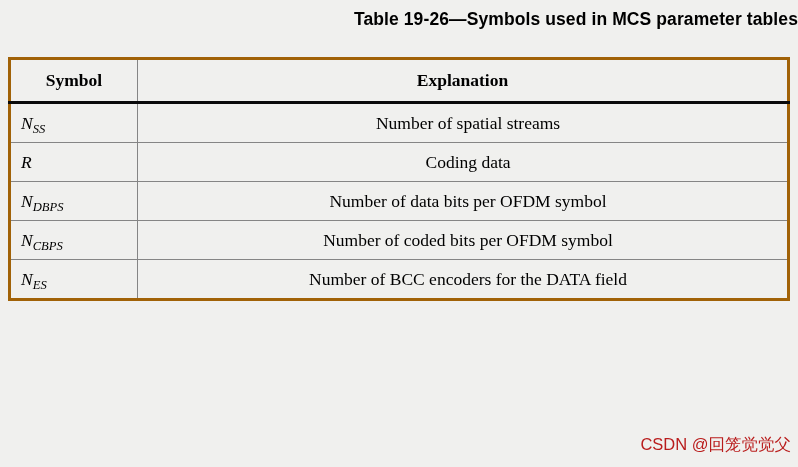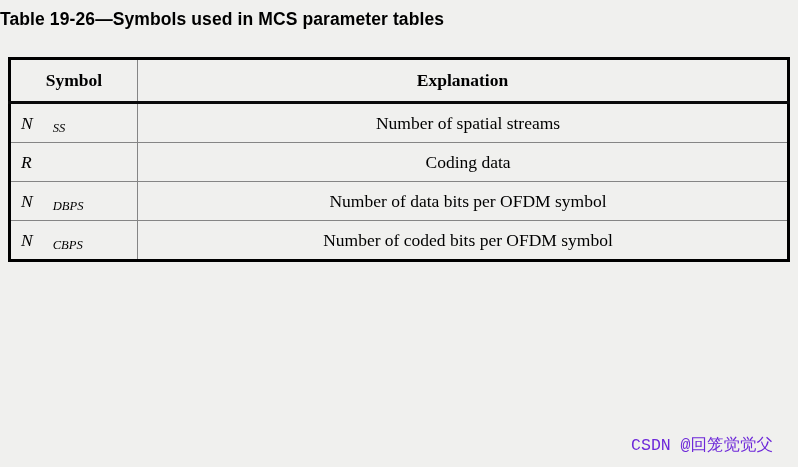--- a/index.html
+++ b/index.html
@@ -13,32 +13,32 @@
     position: relative;
     overflow: hidden;
     font-family: "Liberation Serif", serif;
     color: #000;
   }
   .page-title {
     font-family: "Liberation Sans", sans-serif;
     font-weight: bold;
     font-size: 17.5px;
     line-height: 20px;
-    text-align: left;
+    text-align: right;
     padding-top: 9px;
     letter-spacing: 0.1px;
   }
   table.symbols-table {
     position: absolute;
     left: 8px;
     top: 57px;
     width: 782px;
     border-collapse: collapse;
     table-layout: fixed;
-    border: 3px solid #000000;
+    border: 3px solid #a16207;
     background: #f0f0ee;
   }
   table.symbols-table th {
     font-family: "Liberation Serif", serif;
     font-weight: bold;
     font-size: 17.5px;
     text-align: center;
     height: 41px;
     border-bottom: 3px solid #0a0a0a;
     padding: 0;
@@ -53,30 +53,29 @@
     vertical-align: middle;
     font-size: 17.5px;
     padding: 0;
   }
   table.symbols-table td.sym  { padding-left: 10px; }
   table.symbols-table td.expl { padding-left: 11px; text-align: center; }
   table.symbols-table sub {
     font-size: 0.72em;
     line-height: 0;
     vertical-align: -0.28em;
-    margin-left: 20px;
   }
   .col-symbol { width: 128px; }
   .watermark {
     position: absolute;
     top: 434px;
-    right: 25px;
-    font-family: Liberation Mono, monospace;
+    right: 7px;
+    font-family: Liberation Sans, sans-serif;
     font-size: 16.5px;
-    color: #6d28d9;
+    color: #b91c1c;
     white-space: nowrap;
     user-select: none;
   }
 </style>
 </head>
 <body>
 
 <div class="page-title">Table 19-26—Symbols used in MCS parameter tables</div>
 
 <table class="symbols-table">
@@ -101,16 +100,20 @@
         <td class="expl">Coding data</td>
       </tr>
       <tr>
         <td class="sym"><i>N</i><i><sub>DBPS</sub></i></td>
         <td class="expl">Number of data bits per OFDM symbol</td>
       </tr>
       <tr>
         <td class="sym"><i>N</i><i><sub>CBPS</sub></i></td>
         <td class="expl">Number of coded bits per OFDM symbol</td>
       </tr>
+      <tr>
+        <td class="sym"><i>N</i><i><sub>ES</sub></i></td>
+        <td class="expl">Number of BCC encoders for the DATA field</td>
+      </tr>
     </tbody>
 </table>
 
 <div class="watermark">CSDN @回笼觉觉父</div>
 
 </body></html>

